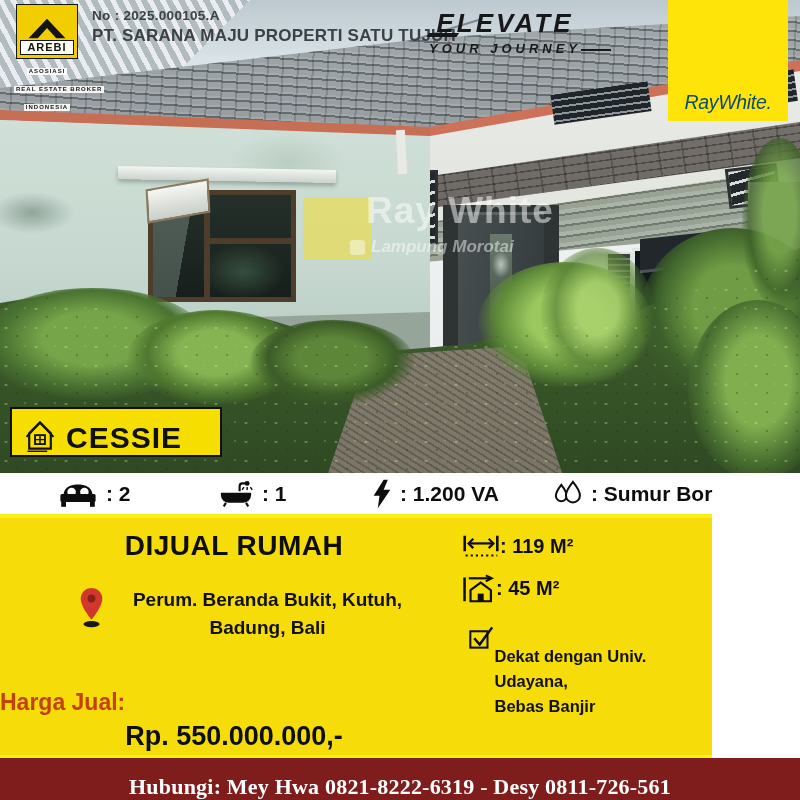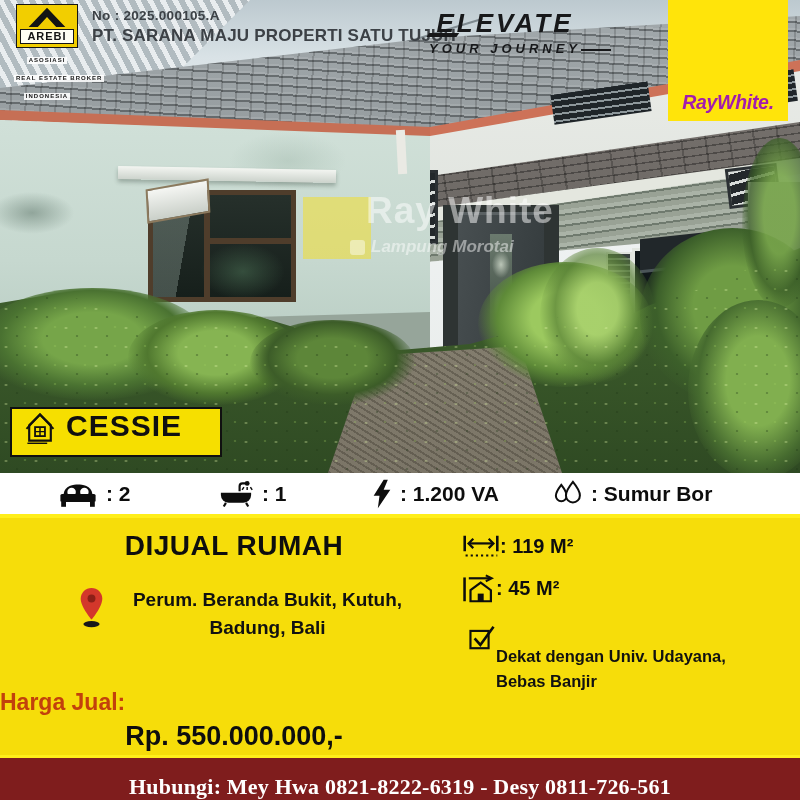--- a/index.html
+++ b/index.html
@@ -118,50 +118,50 @@
 
   
   .wm-square{position:absolute;left:303px;top:197px;width:68px;height:62px;background:rgba(242,222,45,.55);}
   .wm-title{position:absolute;left:366px;top:190px;font-size:37px;font-weight:700;color:rgba(255,255,255,.5);letter-spacing:1px;}
   .wm-sub{position:absolute;left:350px;top:237px;display:flex;align-items:center;gap:6px;
           font-size:17px;font-style:italic;font-weight:600;color:rgba(255,255,255,.48);}
   .wm-ico{width:15px;height:15px;border-radius:3px;background:rgba(255,255,255,.45);}
 
   
   .arebi{position:absolute;left:14px;top:4px;width:66px;text-align:center;}
-  .arebi-box{width:62px;height:44px;background:#f2ce00;border:1px solid #141414;margin:0 auto;
+  .arebi-box{width:62px;height:55px;background:#f2ce00;border:1px solid #141414;margin:0 auto;
              display:flex;flex-direction:column;align-items:center;justify-content:flex-end;padding-bottom:3px;}
   .arebi-name{width:54px;background:#fffef2;border:1px solid #141414;font-size:11px;font-weight:900;
               letter-spacing:1px;color:#141414;line-height:1.2;}
   .arebi-sub{display:inline-block;background:rgba(255,255,255,.9);color:#141414;font-size:6px;font-weight:800;
              letter-spacing:1px;line-height:1.1;padding:0 2px;margin-top:1px;white-space:nowrap;}
   .meta{position:absolute;left:92px;top:8px;color:#3c4146;}
   .meta-no{font-size:13.5px;font-weight:800;letter-spacing:.3px;}
   .meta-co{font-size:17px;font-weight:800;margin-top:3px;letter-spacing:.2px;}
   .elevate{position:absolute;left:420px;top:8px;width:170px;text-align:center;color:#17181a;}
   .elevate-main{position:relative;display:inline-block;font-size:26px;font-weight:900;font-style:italic;letter-spacing:3px;}
   .elevate-main::before{content:"";position:absolute;left:-8px;bottom:3px;width:30px;height:3.5px;background:#17181a;transform:skewX(-35deg);}
   .elevate-sub{position:relative;display:inline-block;font-size:13px;font-weight:600;font-style:italic;letter-spacing:4px;margin-top:1px;}
   .elevate-sub::after{content:"";position:absolute;right:-30px;top:55%;width:30px;height:2px;background:#17181a;}
   .raywhite{position:absolute;left:668px;top:0;width:120px;height:121px;background:#ffe40a;
             display:flex;align-items:flex-end;justify-content:center;padding-bottom:7px;}
-  .raywhite span{font-size:19.5px;font-weight:700;font-style:italic;color:#a21caf;letter-spacing:-.3px;}
+  .raywhite span{font-size:19.5px;font-weight:400;font-style:italic;color:#0c4a6e;letter-spacing:-.3px;}
 
   .cessie{position:absolute;left:10px;top:407px;width:212px;height:50px;background:#f6df00;border:2px solid #101010;
-          display:flex;align-items:flex-start;gap:8px;padding-left:10px;}
+          display:flex;align-items:flex-end;gap:8px;padding-left:10px;}
   .cessie span{font-size:30px;font-weight:900;color:#101010;letter-spacing:1px;}
 
   
   .features{position:absolute;left:0;top:473px;width:800px;height:41px;background:#ffffff;}
   .feature{position:absolute;top:0;height:41px;display:flex;align-items:center;gap:8px;}
   .feature span{font-size:21px;font-weight:800;color:#0d0d0d;white-space:nowrap;}
   .f1{left:58px;} .f2{left:218px;} .f3{left:372px;} .f4{left:552px;}
 
   
-  .details{position:absolute;left:0;top:514px;width:800px;height:244px;background:#f6dd0a;
+  .details{position:absolute;left:0;top:514px;width:712px;height:244px;background:#f6dd0a;
            border-top:4px solid #ffee1a;border-bottom:3px solid #ffee1a;}
   .d-title{position:absolute;left:0;top:12px;width:468px;text-align:center;font-size:28px;font-weight:900;
            color:#0e0e0e;letter-spacing:.5px;}
   .loc{position:absolute;left:15px;top:68px;width:450px;display:flex;justify-content:center;align-items:flex-start;gap:28px;}
   .loc-text{font-size:19px;font-weight:700;color:#111;text-align:center;line-height:1.45;}
   .price-label{position:absolute;left:0;top:171px;width:468px;text-align:left;font-size:23px;font-weight:800;color:#c2410c;}
   .price{position:absolute;left:0;top:203px;width:468px;text-align:center;font-size:27px;font-weight:900;color:#0e0e0e;}
   .spec-row{position:absolute;display:flex;align-items:center;gap:0;}
   .spec-row span{font-size:20px;font-weight:800;color:#0e0e0e;white-space:nowrap;}
   .land-row{left:462px;top:16px;}

